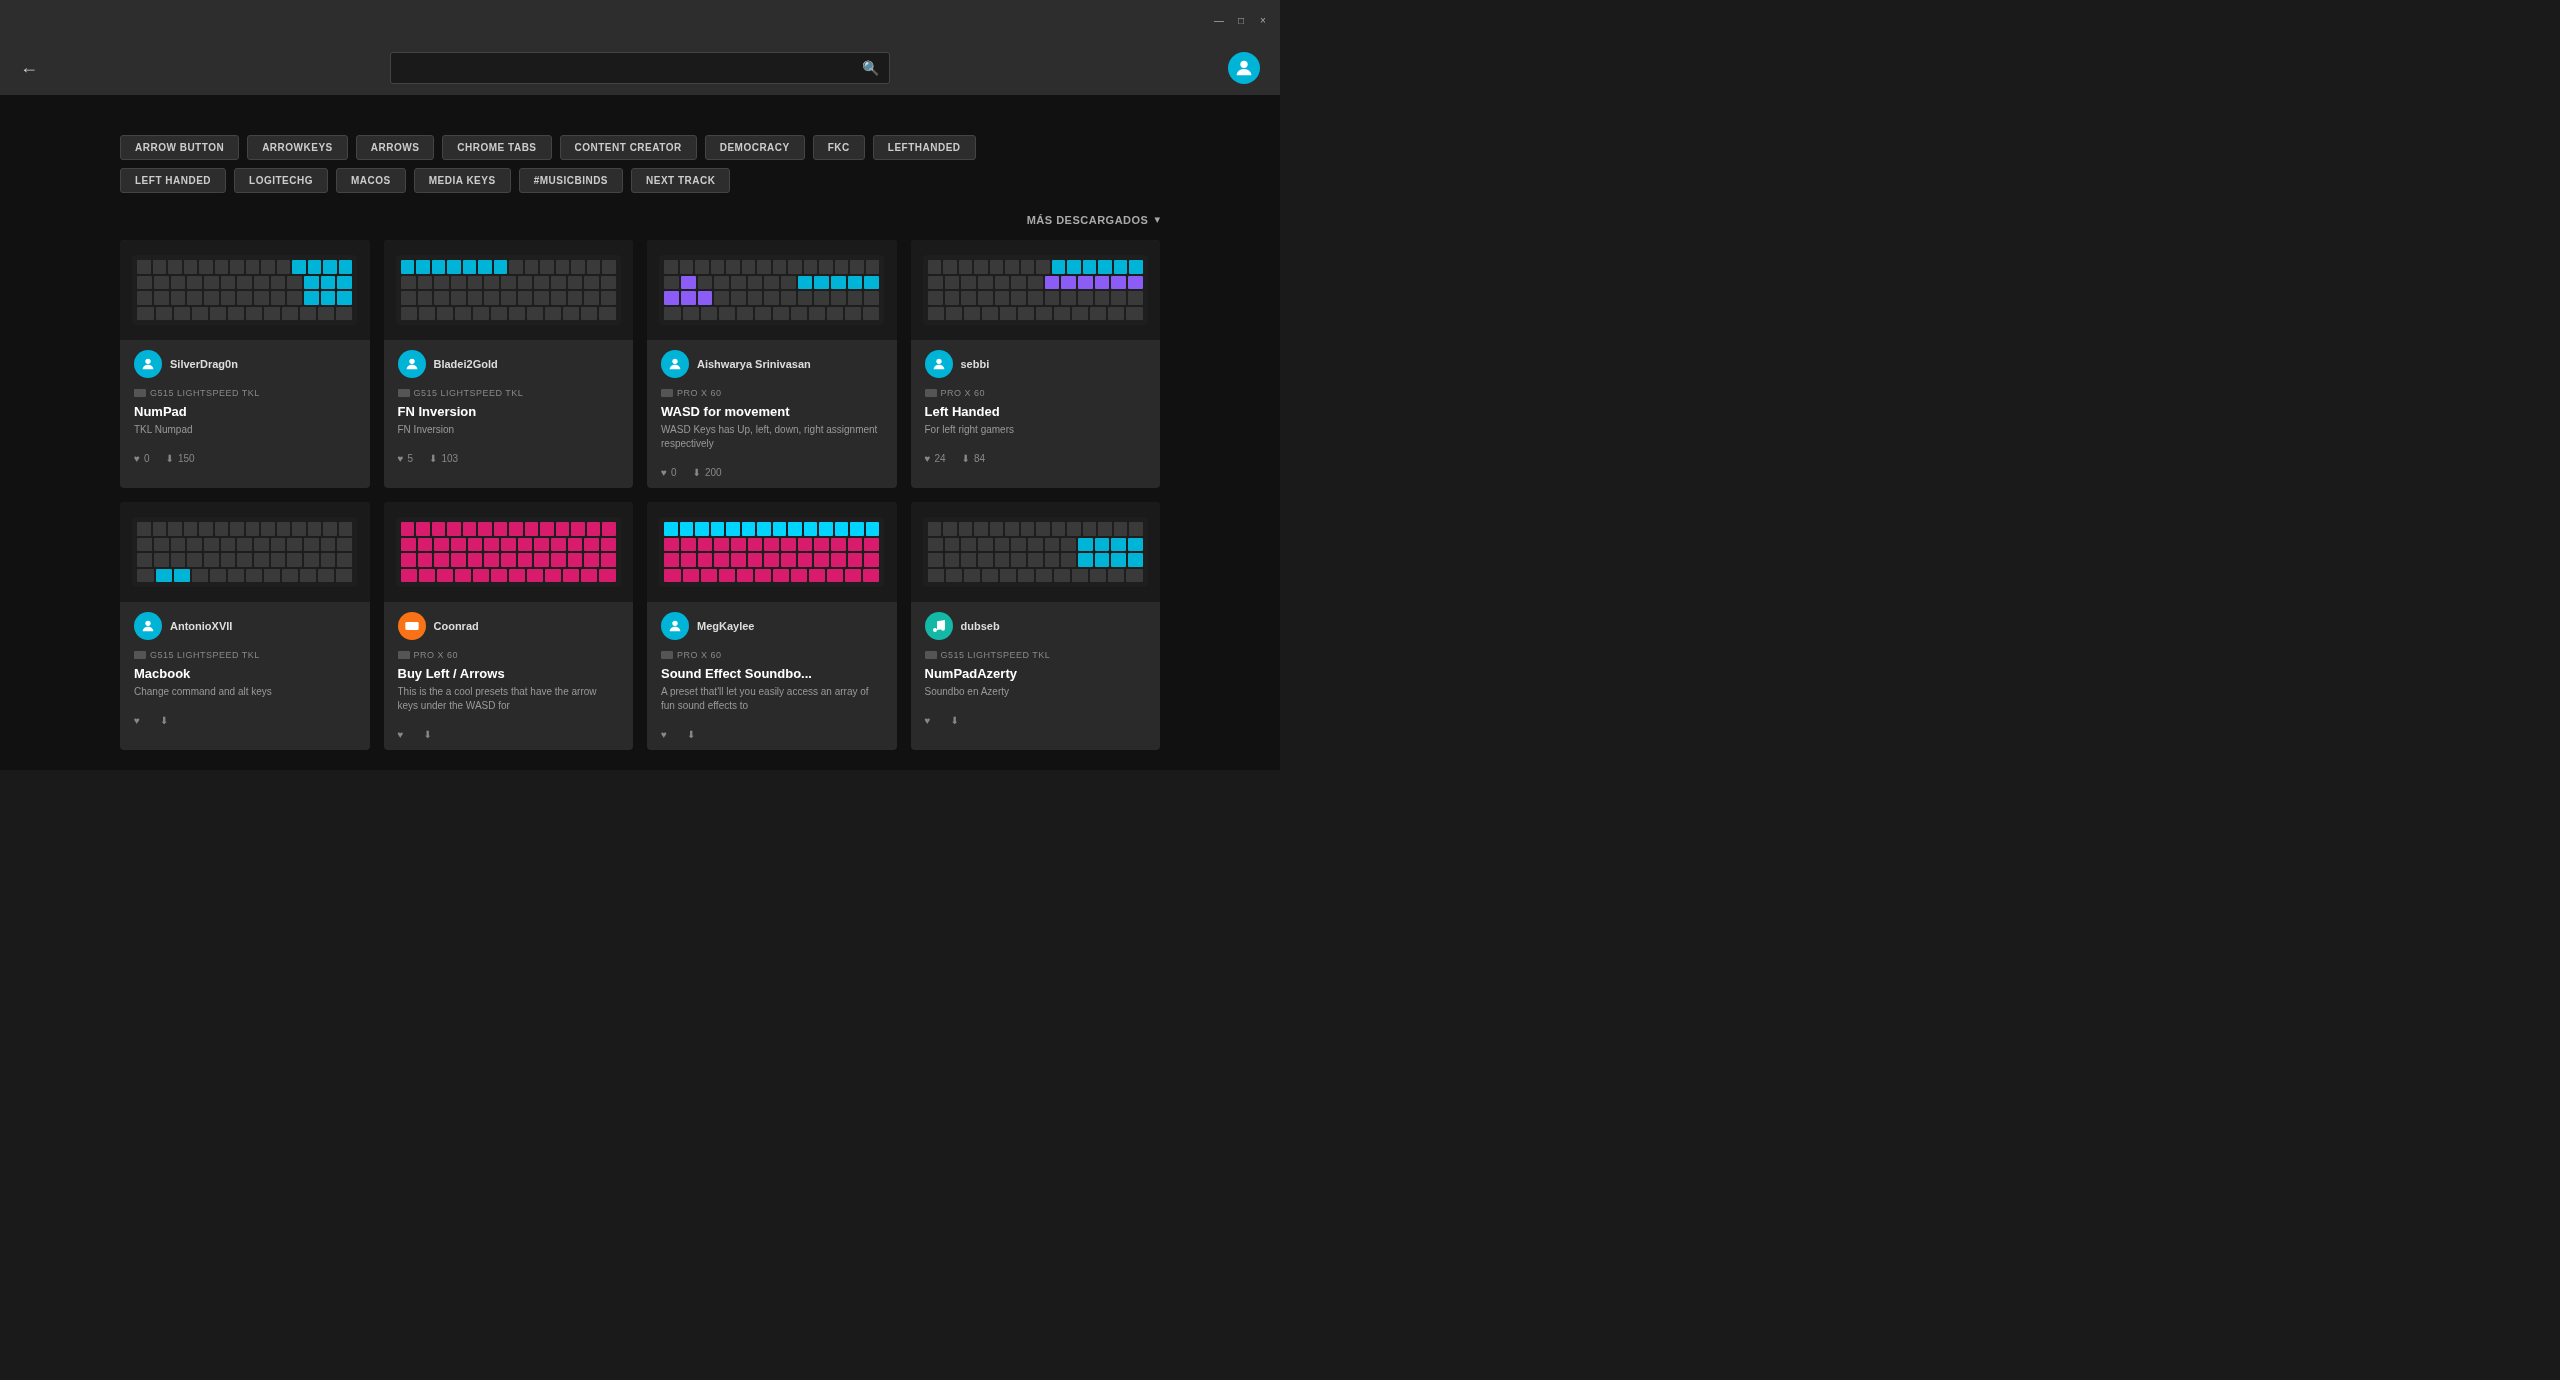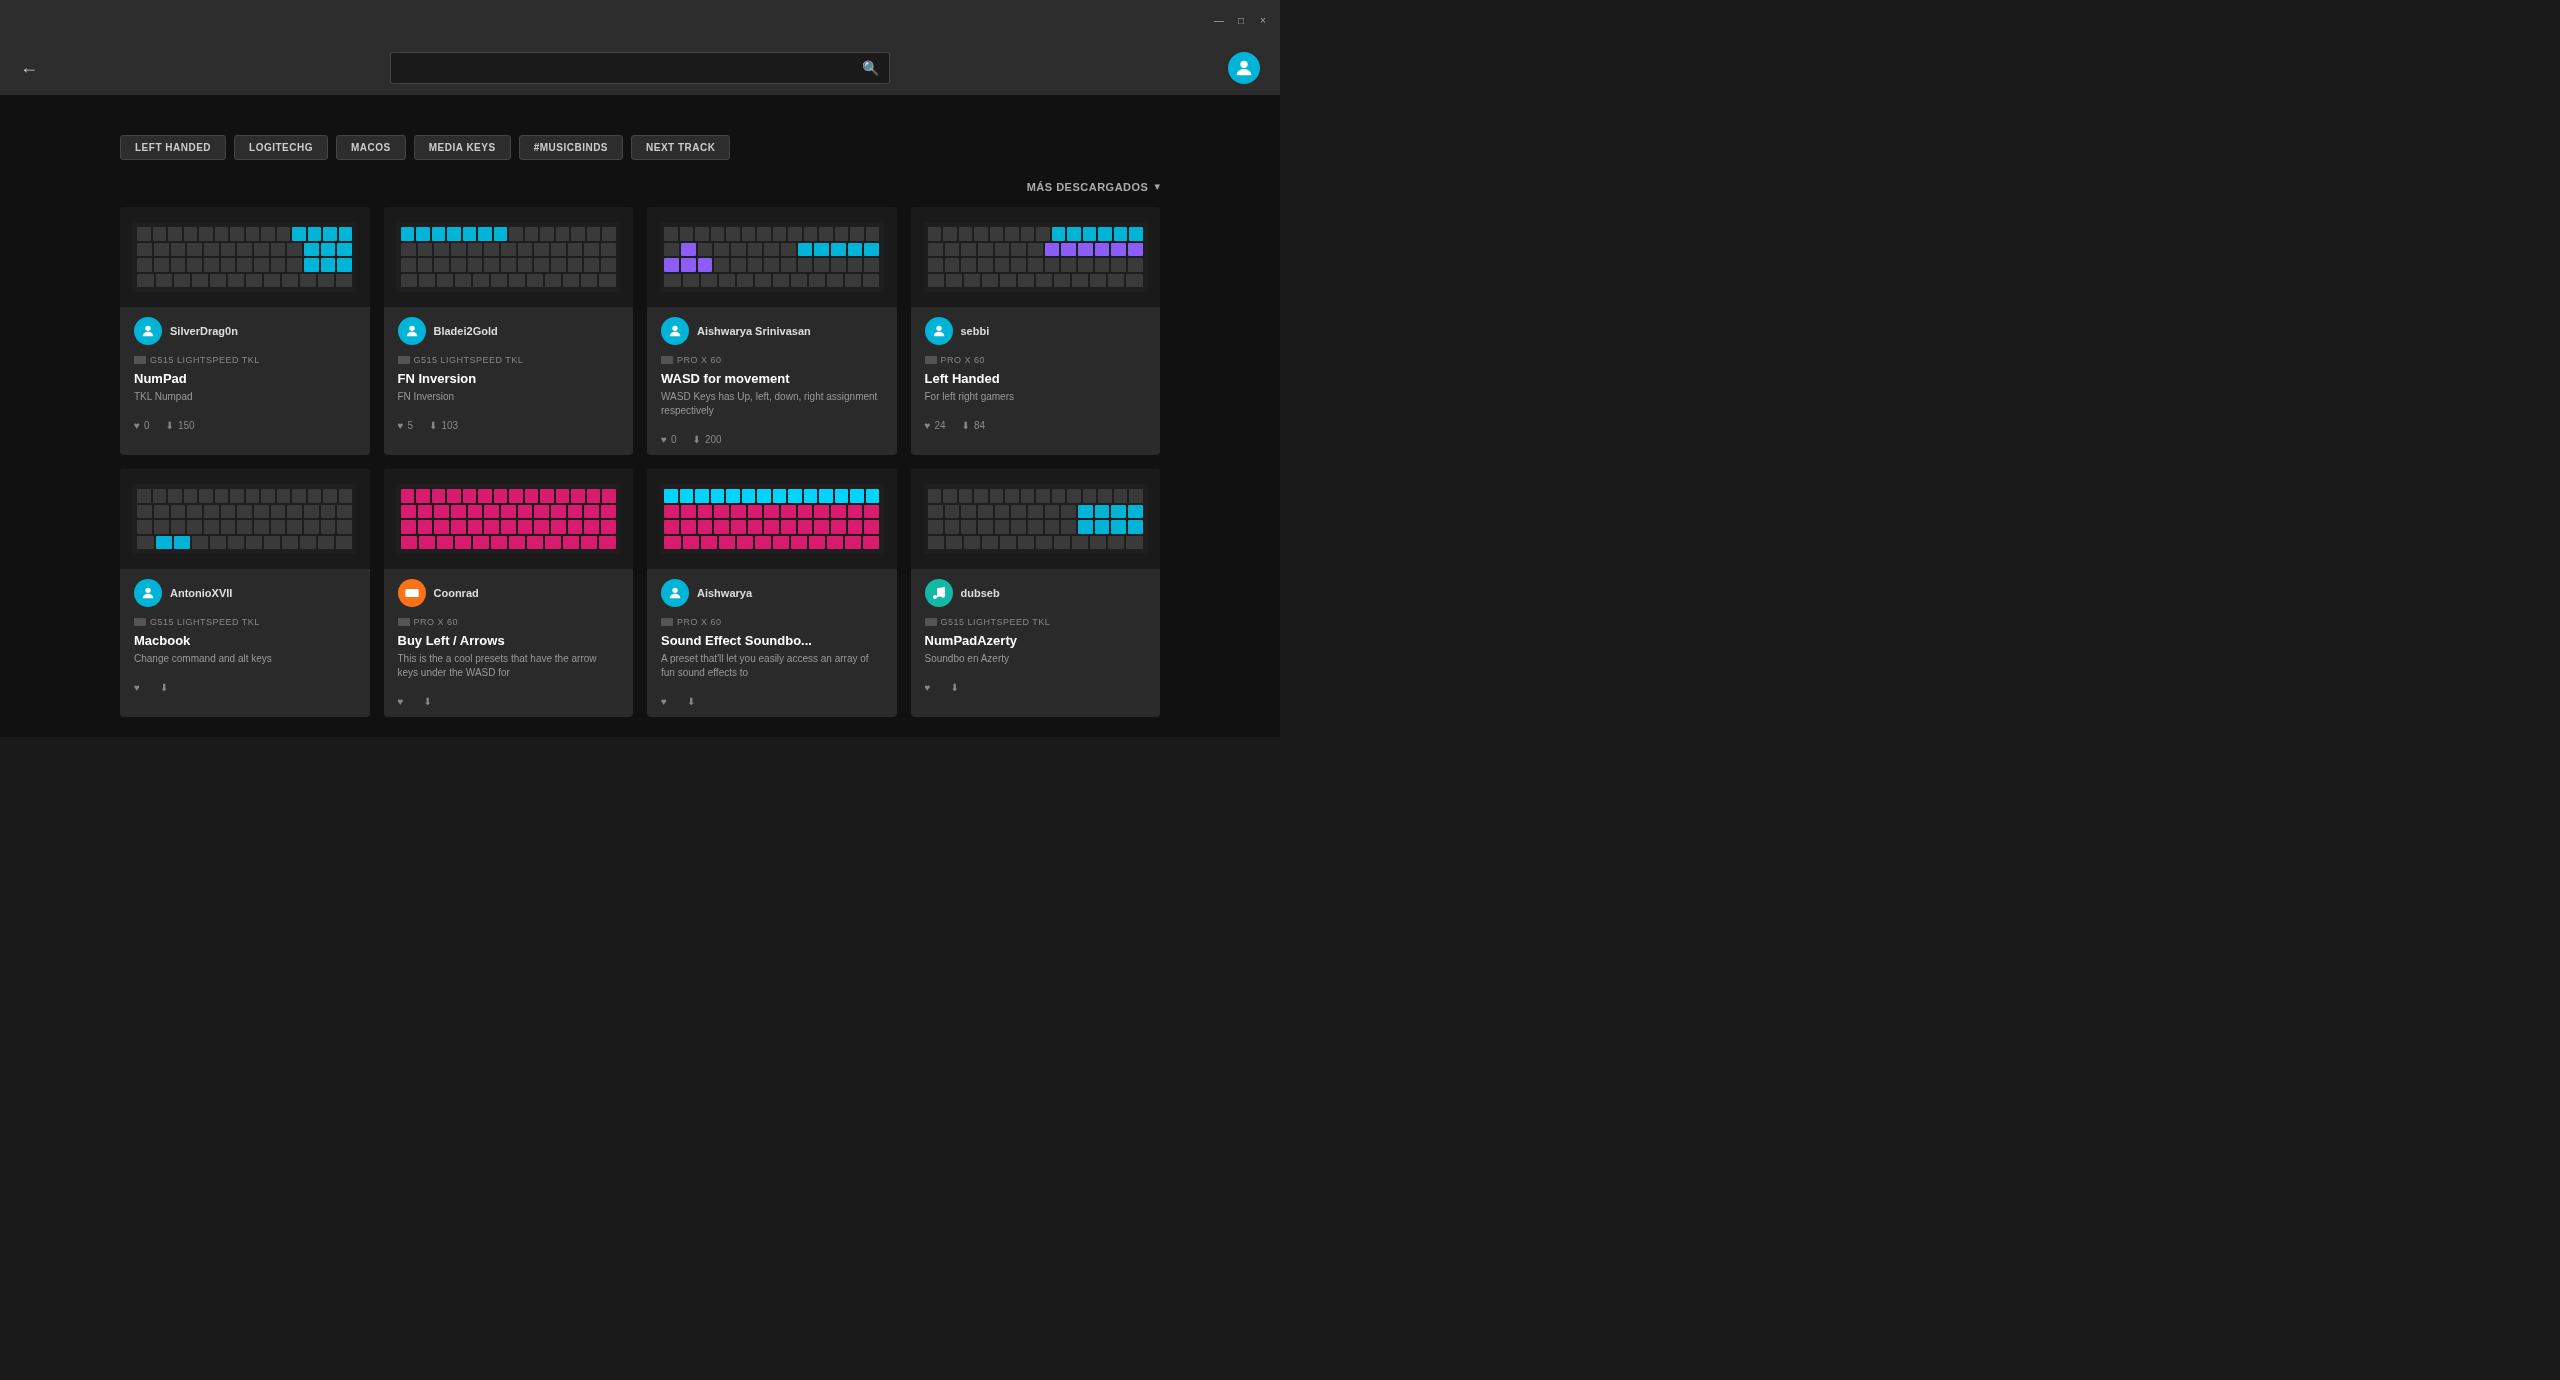--- a/index.html
+++ b/index.html
@@ -277,20 +277,30 @@
     <svg width="22" height="22" viewBox="0 0 24 24" fill="white">
       <circle cx="12" cy="8" r="4"></circle>
       <path d="M4 20c0-4 3.6-7 8-7s8 3 8 7"></path>
     </svg>
   </button>
 </div>
 
 <div class="main">
 
   <div class="tags-section">
+    <div class="tags-row" id="tags-row-2">
+        <button class="tag-btn">ARROW BUTTON</button>
+        <button class="tag-btn">ARROWKEYS</button>
+        <button class="tag-btn">ARROWS</button>
+        <button class="tag-btn">CHROME TABS</button>
+        <button class="tag-btn">CONTENT CREATOR</button>
+        <button class="tag-btn">DEMOCRACY</button>
+        <button class="tag-btn">FKC</button>
+        <button class="tag-btn">LEFTHANDED</button>
+      </div>
     <div class="tags-row" id="tags-row-3">
         <button class="tag-btn">LEFT HANDED</button>
         <button class="tag-btn">LOGITECHG</button>
         <button class="tag-btn">MACOS</button>
         <button class="tag-btn">MEDIA KEYS</button>
         <button class="tag-btn">#MUSICBINDS</button>
         <button class="tag-btn">NEXT TRACK</button>
       </div>
   </div>
 
@@ -925,21 +935,21 @@
           </div>
         </div>
         <div class="card-body">
           <div class="card-author">
             <div class="avatar" style="background: rgb(0, 180, 216);">
               <svg width="16" height="16" viewBox="0 0 24 24" fill="white">
                 <circle cx="12" cy="8" r="4"></circle>
                 <path d="M4 20c0-4 3.6-7 8-7s8 3 8 7"></path>
               </svg>
             </div>
-            <span class="author-name">Aishwarya</span>
+            <span class="author-name">MegKaylee</span>
           </div>
           <div class="card-device">
             <div class="device-icon"></div>
             <span>PRO X 60</span>
           </div>
           <div class="card-title">Sound Effect Soundbo...</div>
           <div class="card-desc">A preset that'll let you easily access an array of fun sound effects to</div>
         </div>
         <div class="card-stats">
           <div class="stat">

